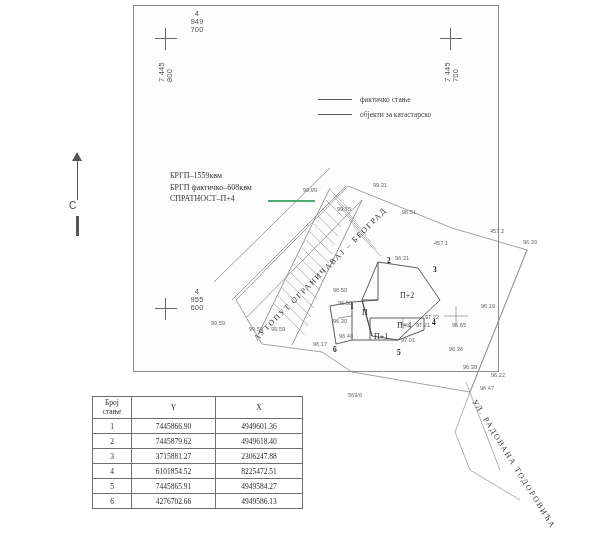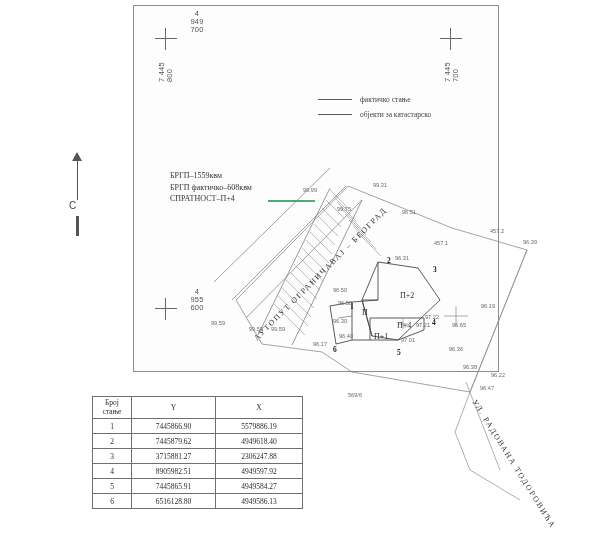--- a/index.html
+++ b/index.html
@@ -230,43 +230,43 @@
             <div>стање</div>
         </th>
         <th class="c-y">Y</th>
         <th class="c-x">X</th>
       </tr>
     </thead>
     <tbody>
       <tr>
         <td class="c-no">1</td>
         <td class="c-y">7445866.90</td>
-        <td class="c-x">5579886.19</td>
+        <td class="c-x">4949601.36</td>
       </tr>
       <tr>
         <td class="c-no">2</td>
         <td class="c-y">7445879.62</td>
         <td class="c-x">4949618.40</td>
       </tr>
       <tr>
         <td class="c-no">3</td>
         <td class="c-y">3715881.27</td>
         <td class="c-x">2306247.88</td>
       </tr>
       <tr>
         <td class="c-no">4</td>
-        <td class="c-y">8905982.51</td>
-        <td class="c-x">4949597.92</td>
+        <td class="c-y">6101854.52</td>
+        <td class="c-x">8225472.51</td>
       </tr>
       <tr>
         <td class="c-no">5</td>
         <td class="c-y">7445865.91</td>
         <td class="c-x">4949584.27</td>
       </tr>
       <tr>
         <td class="c-no">6</td>
-        <td class="c-y">6516128.80</td>
+        <td class="c-y">4276702.66</td>
         <td class="c-x">4949586.13</td>
       </tr>
     </tbody>
   </table>
 
 </div>
 
 </body></html>

